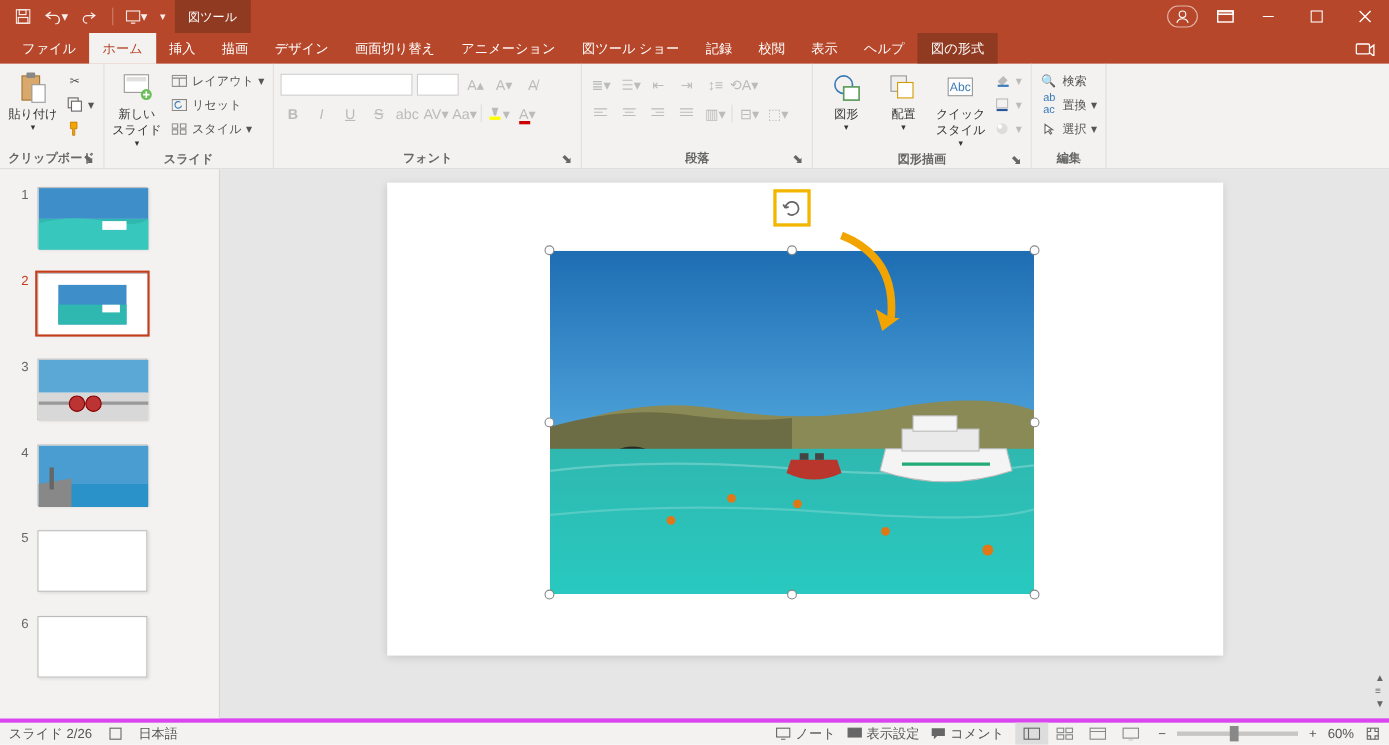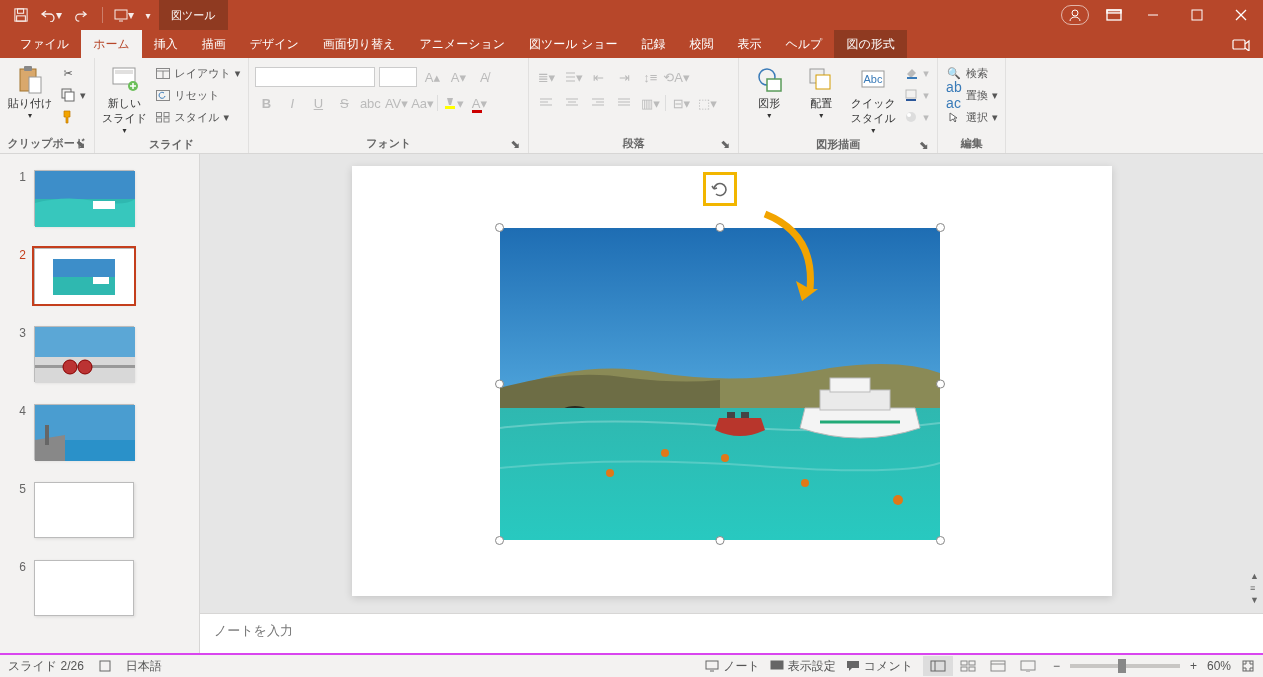--- a/index.html
+++ b/index.html
@@ -63,21 +63,21 @@
 .canvas-scroll::-webkit-scrollbar-button { background:#f3f2f1; height:16px; width:16px;}
 .slide { width: 760px; height: 430px; background:#fff; margin: 12px auto 0; position:relative; box-shadow: 0 2px 8px rgba(0,0,0,.15);}
 .sel-img { position:absolute; left:148px; top:62px; width:440px; height:312px; }
 .handle { position:absolute; width:9px; height:9px; background:#fff; border:1px solid #888; border-radius:5px;}
 .rot-handle { position:absolute; width:34px; height:34px; left:50%; top:-56px; transform:translateX(-50%); background:#fff; border:3px solid #f2b600; display:flex;align-items:center;justify-content:center; color:#666;}
 .arrow-annot { position:absolute; left:403px; top:38px; color:#f2a400; pointer-events:none;}
 
 .notes { height:40px; background:#fff; border-top:1px solid #d7d6d5; padding:8px 14px; font-size:13px; color:#777; }
 
 
-.statusbar { height:24px; background:#f3f2f1; border-top:2px solid #d946ef; display:flex; align-items:center; font-size:12px; color:#555; padding:0 8px; gap:14px;}
+.statusbar { height:24px; background:#f3f2f1; border-top:4px solid #d946ef; display:flex; align-items:center; font-size:12px; color:#555; padding:0 8px; gap:14px;}
 .statusbar .right { margin-left:auto; display:flex; align-items:center; gap:10px;}
 .status-btn { display:flex; align-items:center; gap:4px; cursor:pointer;}
 .view-btns { display:flex; gap:0;}
 .view-btn { width:30px; height:20px; display:flex;align-items:center;justify-content:center; cursor:pointer; border-left:1px solid transparent;}
 .view-btn.active { background:#ddd;}
 .zoom-slider { width:110px; height:4px; background:#c8c6c4; position:relative; cursor:pointer;}
 .zoom-slider .thumb-s { position:absolute; width:8px; height:14px; background:#888; left:48px; top:-5px;}
 .break-ctrl { display:flex; flex-direction:column; gap:2px; padding:4px 2px;}
 .break-ctrl span{font-size:9px; color:#666; cursor:pointer;}
 </style>
@@ -392,21 +392,21 @@
     <div class="group-label"><span>図形描画</span><span class="launcher">⬊</span></div>
   </div>
 
   <div class="group">
     <div class="group-body">
       <div class="stack">
         <div class="mini-btn">
             <span class="mini-icon">🔍</span>
             <span>検索</span>
           </div>
-        <div class="mini-btn"><span class="mini-icon" style="font-size:14px;color:#3a7bb8;">ab<br>ac</span><span>置換</span> ▾</div>
+        <div class="mini-btn"><span class="mini-icon" style="font-size:10px;color:#3a7bb8;">ab<br>ac</span><span>置換</span> ▾</div>
         <div class="mini-btn"><span class="mini-icon">
               <svg width="12" height="12" fill="none" stroke="#666">
                 <path d="M2 2 L2 10 L5 8 L7 11 L8 10 L6 7 L9 7 Z" fill="#fff"></path>
               </svg>
             </span><span>選択</span> ▾</div>
       </div>
     </div>
     <div class="group-label">編集</div>
   </div>
 
@@ -533,23 +533,20 @@
           <path d="M10 10 Q 60 30 55 85" fill="none" stroke="#f2a400" stroke-width="7"></path>
           <path d="M55 85 l-14 -8 l6 20 l16 -12 z" fill="#f2a400"></path>
         </svg>
       </div>
       <div class="break-ctrl" style="position:absolute; right:2px; bottom:4px;">
         <span>▲</span>
         <span>≡</span>
         <span>▼</span>
       </div>
     </div>
-    <div class="notes">
-      <span>ノートを入力</span>
-    </div>
   </div>
 </div>
 
 <div class="statusbar">
   <span>スライド 2/26</span>
   <span class="status-btn">
       <svg width="14" height="14" fill="none" stroke="#666" stroke-width="1">
         <rect x="2" y="2" width="10" height="10"></rect>
       </svg>
     </span>

